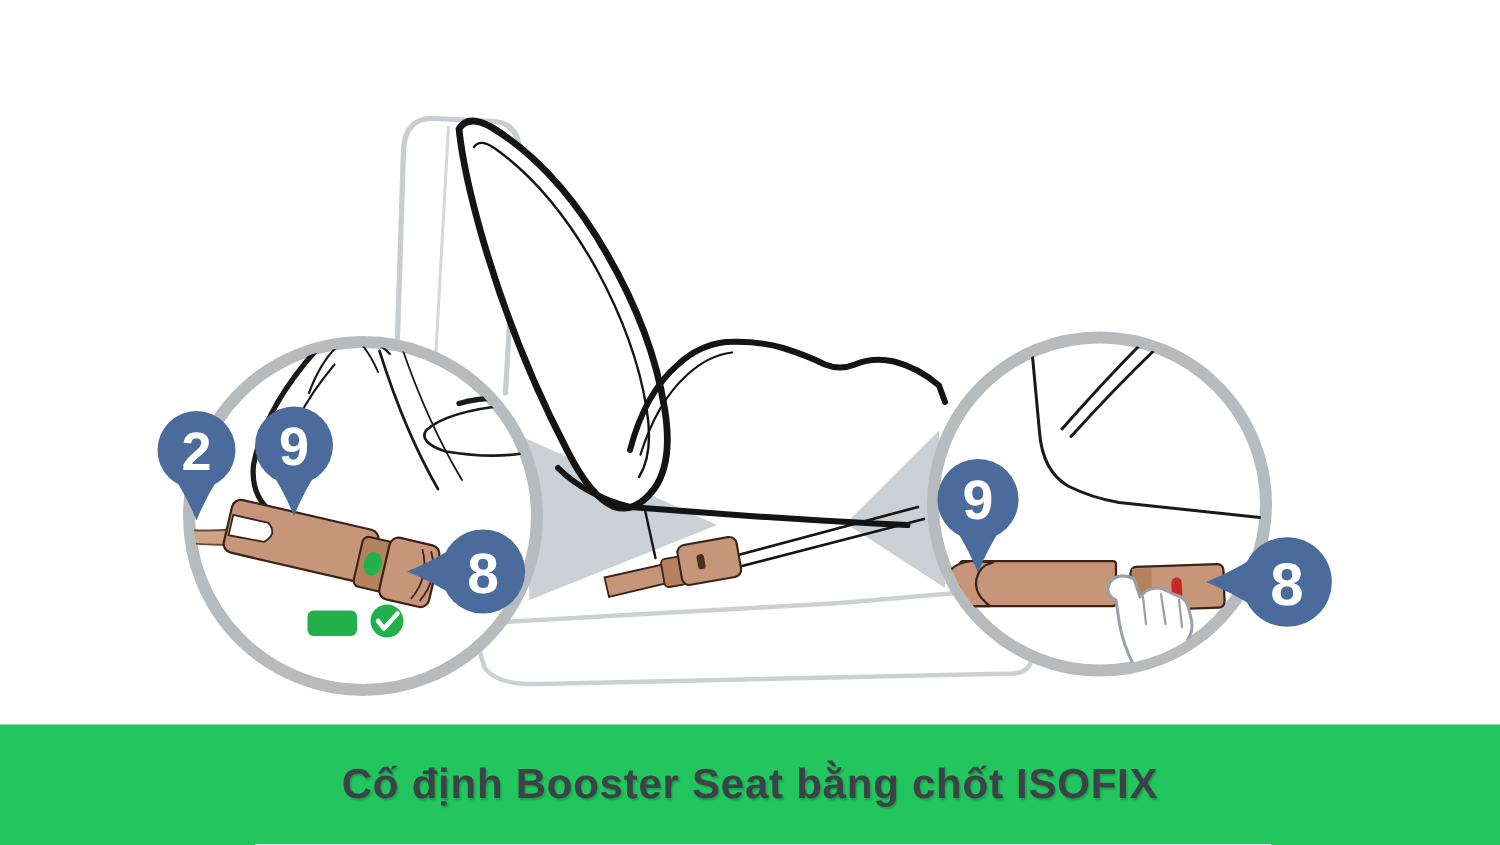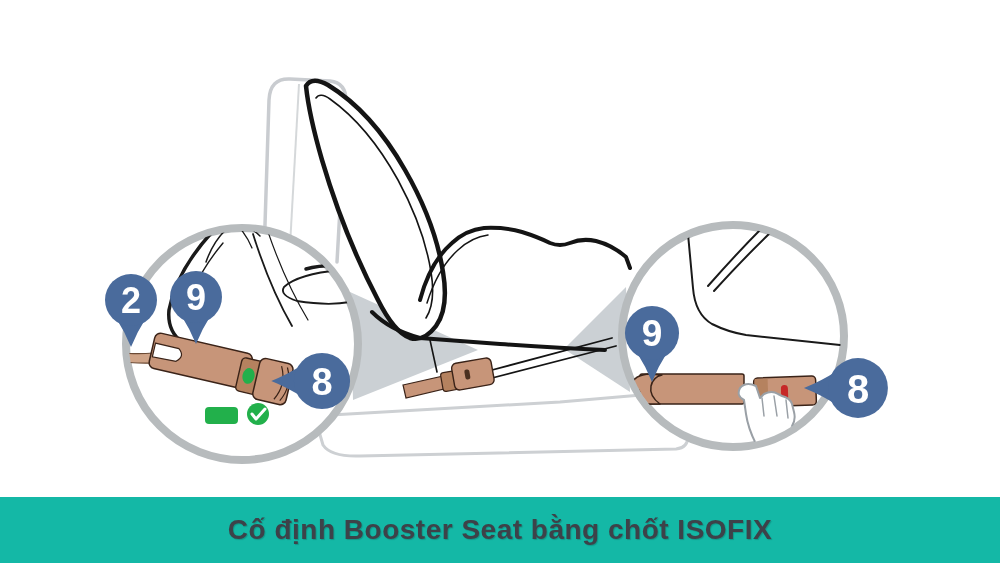--- a/index.html
+++ b/index.html
@@ -1,20 +1,20 @@
 <!DOCTYPE html>
 <html><head>
 <meta charset="utf-8">
 <style>
   html,body{margin:0;padding:0;background:#fff;}
   .stage{position:relative;width:1000px;height:563px;overflow:hidden;background:#ffffff;
          font-family:"Liberation Sans",sans-serif;}
   .art{position:absolute;left:0;top:0;}
-  .caption-bar{position:absolute;left:0;bottom:0;width:1000px;height:66px;
-               background:#14b8a6;display:flex;align-items:center;justify-content:center;}
+  .caption-bar{position:absolute;left:0;bottom:0;width:1000px;height:80px;
+               background:#22c55e;display:flex;align-items:center;justify-content:center;}
   .caption-bar span{font-weight:bold;font-size:28px;color:#3d4249;letter-spacing:.5px;
                     text-shadow:1px 1px 1px rgba(0,0,0,.18);}
   svg text{font-family:"Liberation Sans",sans-serif;font-weight:bold;fill:#ffffff;}
 </style>
 </head>
 <body>
 
 <div class="stage">
 
   <svg class="art" width="1000" height="563" viewBox="0 0 1000 563">

